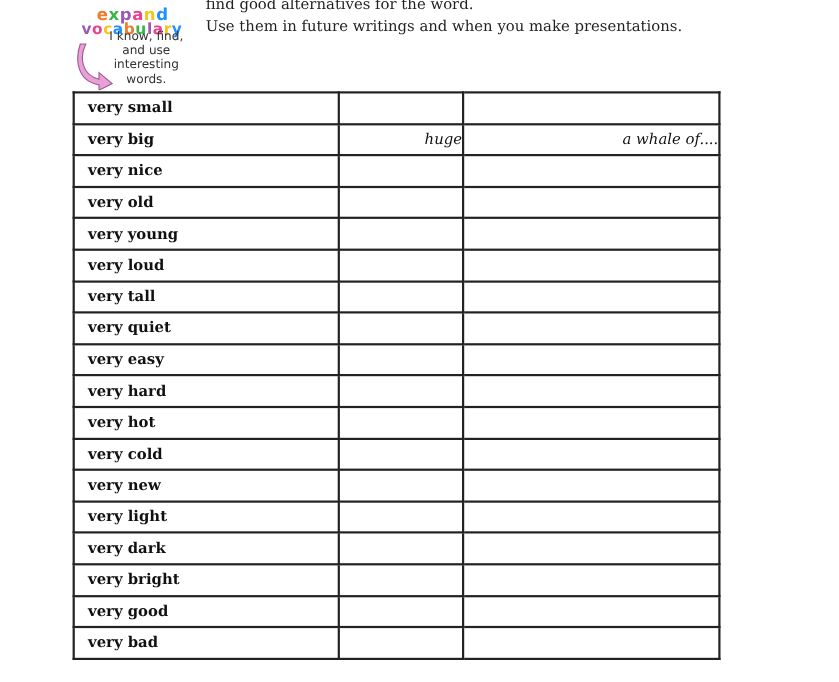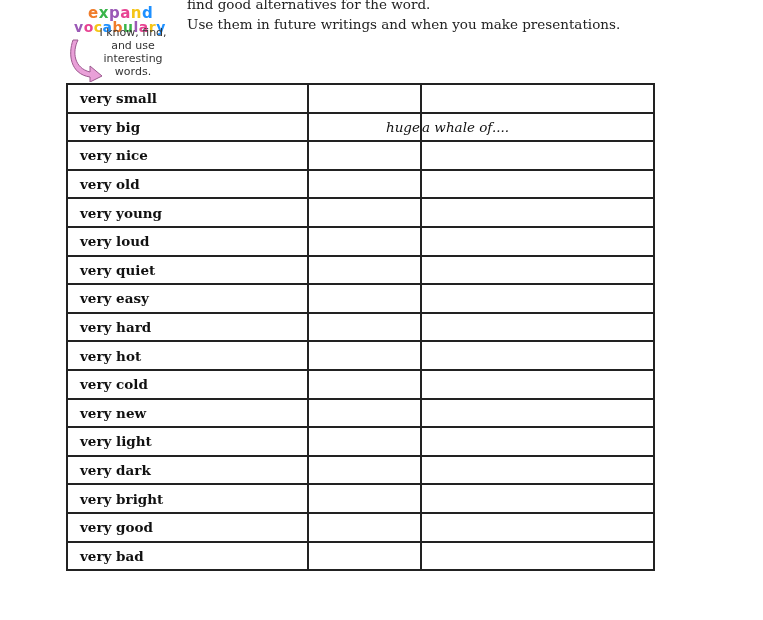--- a/index.html
+++ b/index.html
@@ -12,21 +12,21 @@
   .logo .tag { position:absolute; left:22px; top:26px; width:86px; text-align:center;
                font-family:"DejaVu Sans", sans-serif; font-size:11px; line-height:13px; color:#333; }
   .logo svg { position:absolute; left:2px; top:38px; }
   .intro { position:absolute; left:187px; font-size:13.5px; color:#222; white-space:nowrap; }
   .intro.l1 { top:-4px; }
   .intro.l2 { top:16px; }
   table { position:absolute; left:66px; top:83px; border-collapse:collapse; }
   td { border:2px solid #222; height:26.6px; padding:0; font-size:13.5px; }
   td.c0 { width:227px; padding-left:12px; font-weight:bold; }
   td.c1 { width:111px; text-align:right; font-style:italic; }
-  td.c2 { width:231px; text-align:left; font-style:italic; }
+  td.c2 { width:231px; text-align:right; font-style:italic; }
 </style>
 </head>
 <body>
 
 <div class="logo">
   <div class="t1" id="logo-t1"><span style="color: rgb(240, 124, 42);">e</span><span style="color: rgb(58, 181, 74);">x</span><span style="color: rgb(155, 89, 182);">p</span><span style="color: rgb(232, 67, 147);">a</span><span style="color: rgb(245, 197, 24);">n</span><span style="color: rgb(30, 144, 255);">d</span></div>
   <div class="t2" id="logo-t2"><span style="color: rgb(155, 89, 182);">v</span><span style="color: rgb(232, 67, 147);">o</span><span style="color: rgb(245, 197, 24);">c</span><span style="color: rgb(30, 144, 255);">a</span><span style="color: rgb(240, 124, 42);">b</span><span style="color: rgb(58, 181, 74);">u</span><span style="color: rgb(155, 89, 182);">l</span><span style="color: rgb(232, 67, 147);">a</span><span style="color: rgb(245, 197, 24);">r</span><span style="color: rgb(30, 144, 255);">y</span></div>
   <svg width="36" height="44" viewBox="0 0 36 44">
     <path d="M8 2 C2 14, 4 30, 20 34 L20 28 L32 38 L20 44 L20 39 C0 36, -2 16, 3 2 Z" fill="#e9a0d8" stroke="#9b5a8e" stroke-width="1"></path>
   </svg>
@@ -58,20 +58,25 @@
         <td class="c1"></td>
         <td class="c2"></td>
       </tr>
       <tr>
         <td class="c0">very young</td>
         <td class="c1"></td>
         <td class="c2"></td>
       </tr>
       <tr>
         <td class="c0">very loud</td>
+        <td class="c1"></td>
+        <td class="c2"></td>
+      </tr>
+      <tr>
+        <td class="c0">very tall</td>
         <td class="c1"></td>
         <td class="c2"></td>
       </tr>
       <tr>
         <td class="c0">very quiet</td>
         <td class="c1"></td>
         <td class="c2"></td>
       </tr>
       <tr>
         <td class="c0">very easy</td>

